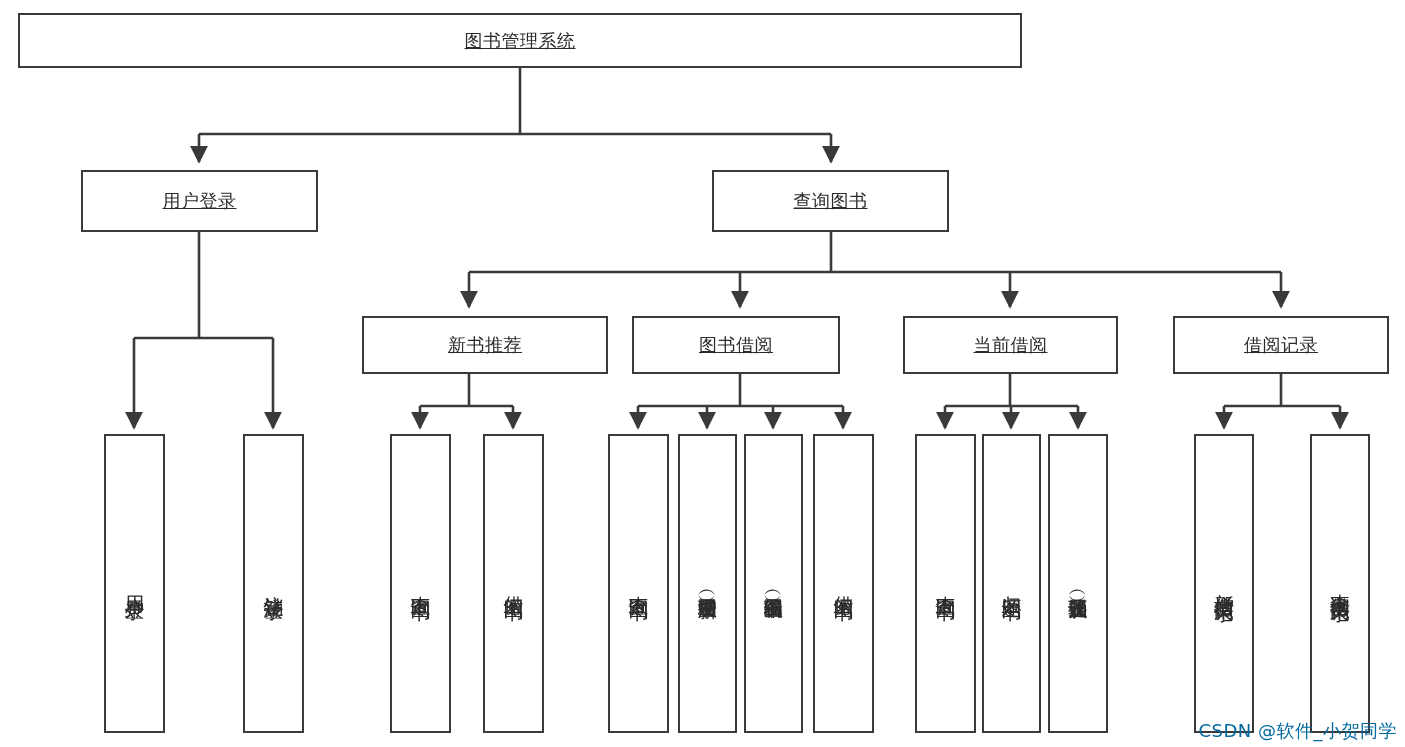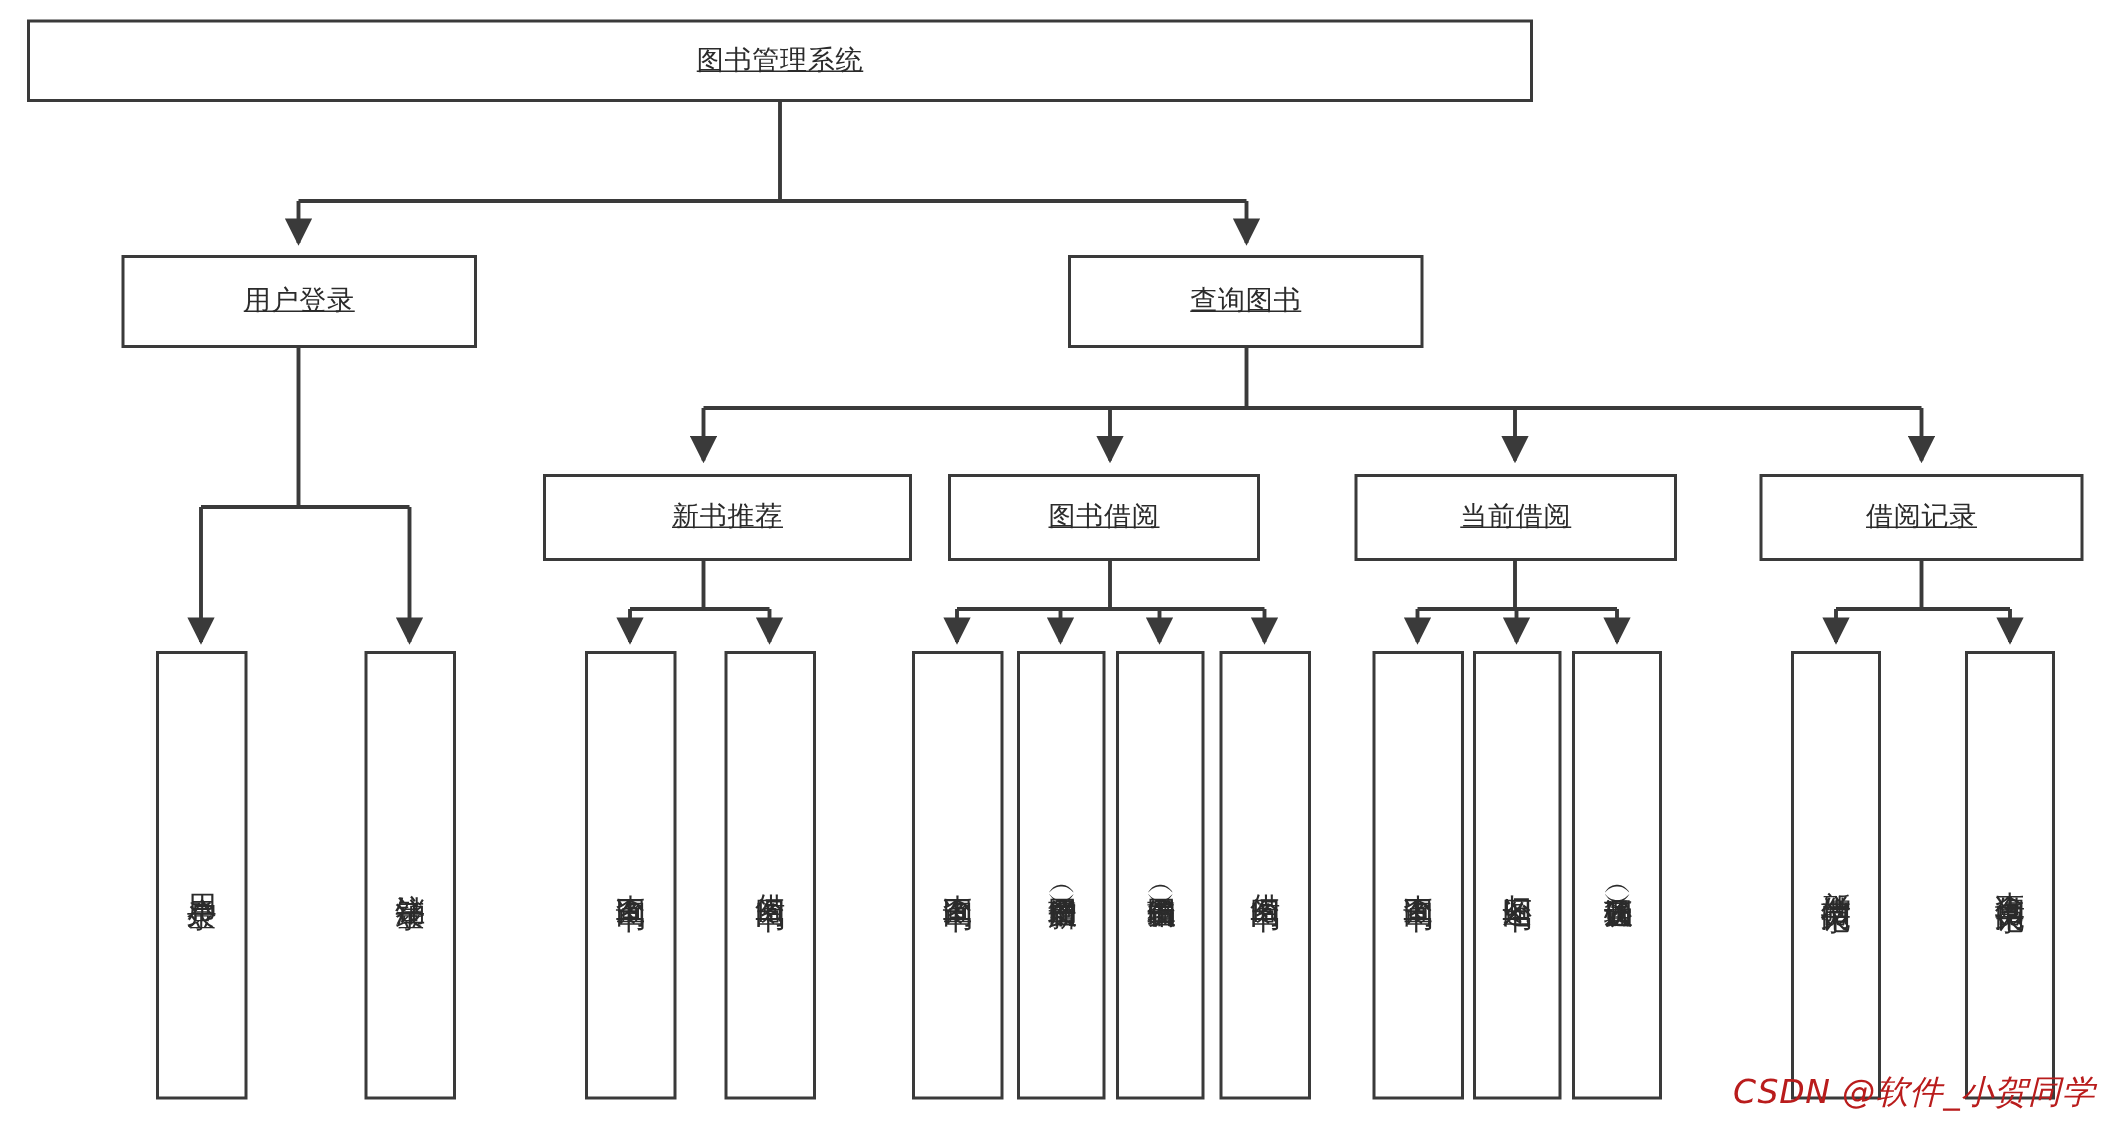--- a/index.html
+++ b/index.html
@@ -53,26 +53,25 @@
   }
   .node.vert .vlabel {
     writing-mode: vertical-rl;
     text-orientation: upright;
     white-space: nowrap;
   }
   .watermark {
     position: absolute;
     right: 8px;
     bottom: 4px;
-    font-size: 22px;
-    color: #b91c1c;
+    font-size: 18px;
+    color: #0369a1;
     letter-spacing: 0.5px;
     white-space: nowrap;
     pointer-events: none;
-    font-style: italic;
   }
 </style>
 </head>
 <body>
 
 <div id="diagram-root">
 
   <svg id="diagram-svg" viewBox="0 0 1405 747" xmlns="http://www.w3.org/2000/svg">
     <defs>
       <marker id="arrow" viewBox="0 0 10 10" refX="9" refY="5" markerWidth="7" markerHeight="7" orient="auto-start-reverse">

